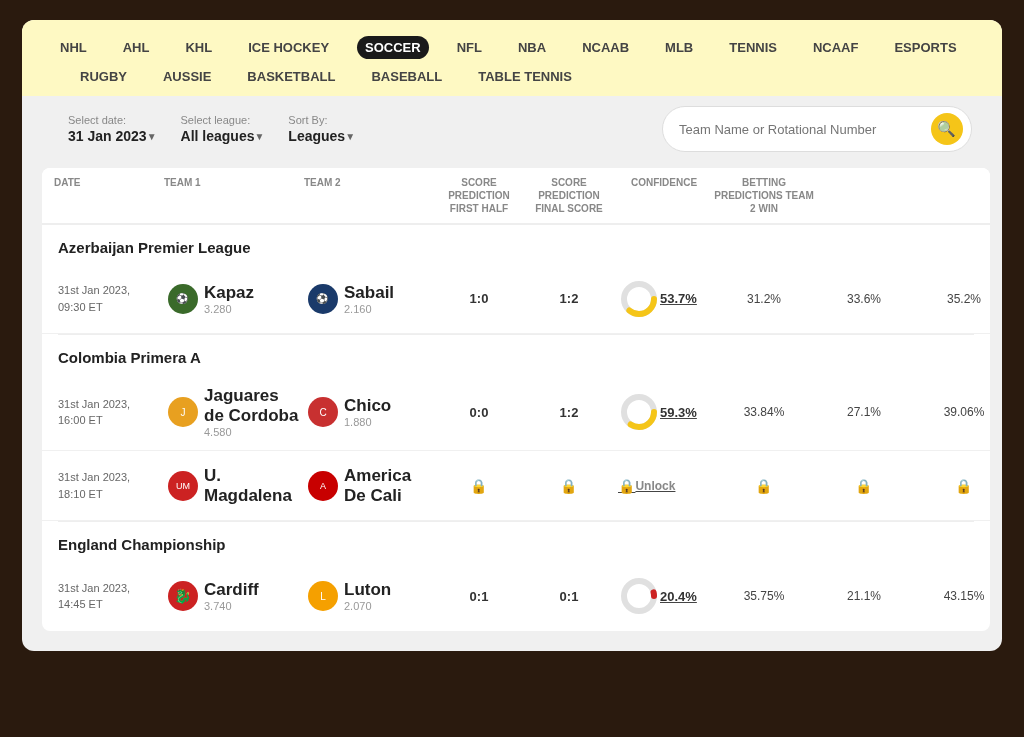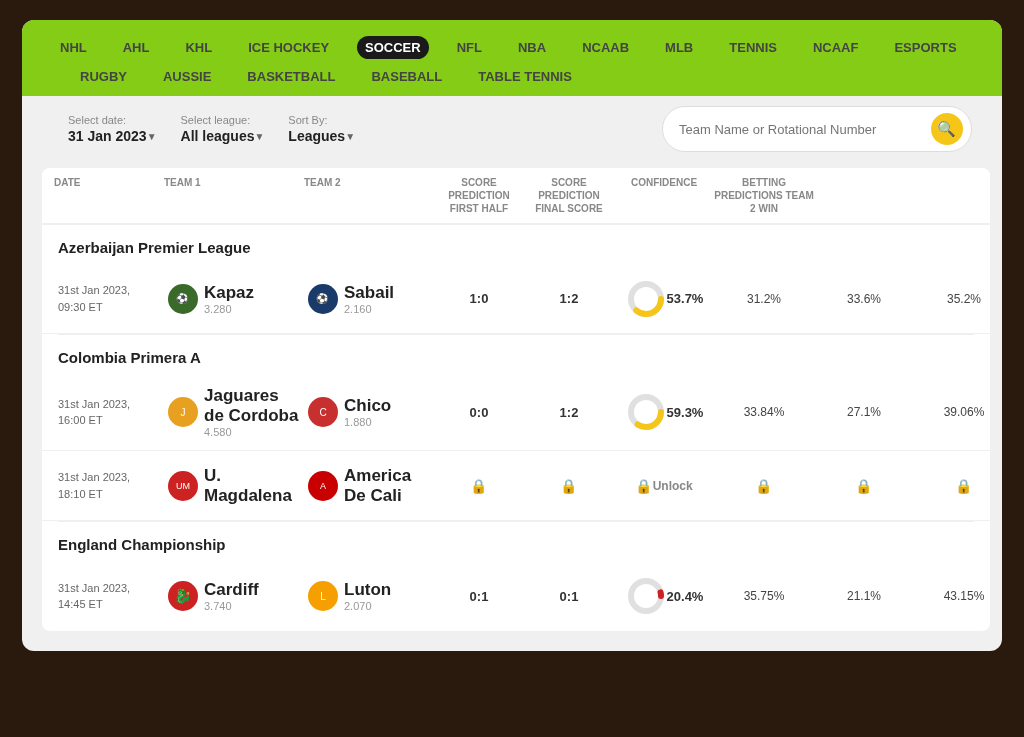--- a/index.html
+++ b/index.html
@@ -15,21 +15,21 @@
       padding: 20px;
     }
     .main-container {
       background: #f0f0f0;
       border-radius: 12px;
       width: 980px;
       overflow: hidden;
     }
     
     .nav-bar {
-      background: #84cc16;
+      background: #fef9c3;
       padding: 16px 30px 8px 30px;
       display: flex;
       flex-wrap: wrap;
       gap: 6px 20px;
       align-items: center;
     }
     .nav-item {
       font-size: 13px;
       font-weight: 600;
       color: #444;
@@ -188,22 +188,23 @@
     }
     .score-cell {
       font-size: 13px;
       font-weight: 600;
       color: #333;
     }
     
     .confidence-cell {
       display: flex;
       align-items: center;
-      justify-content: center;
+      justify-content: flex-start;
       gap: 0;
+      text-decoration: underline;
     }
     .donut {
       width: 42px;
       height: 42px;
       flex-shrink: 0;
     }
     .conf-pct {
       font-weight: 700;
       font-size: 13px;
       color: #333;

